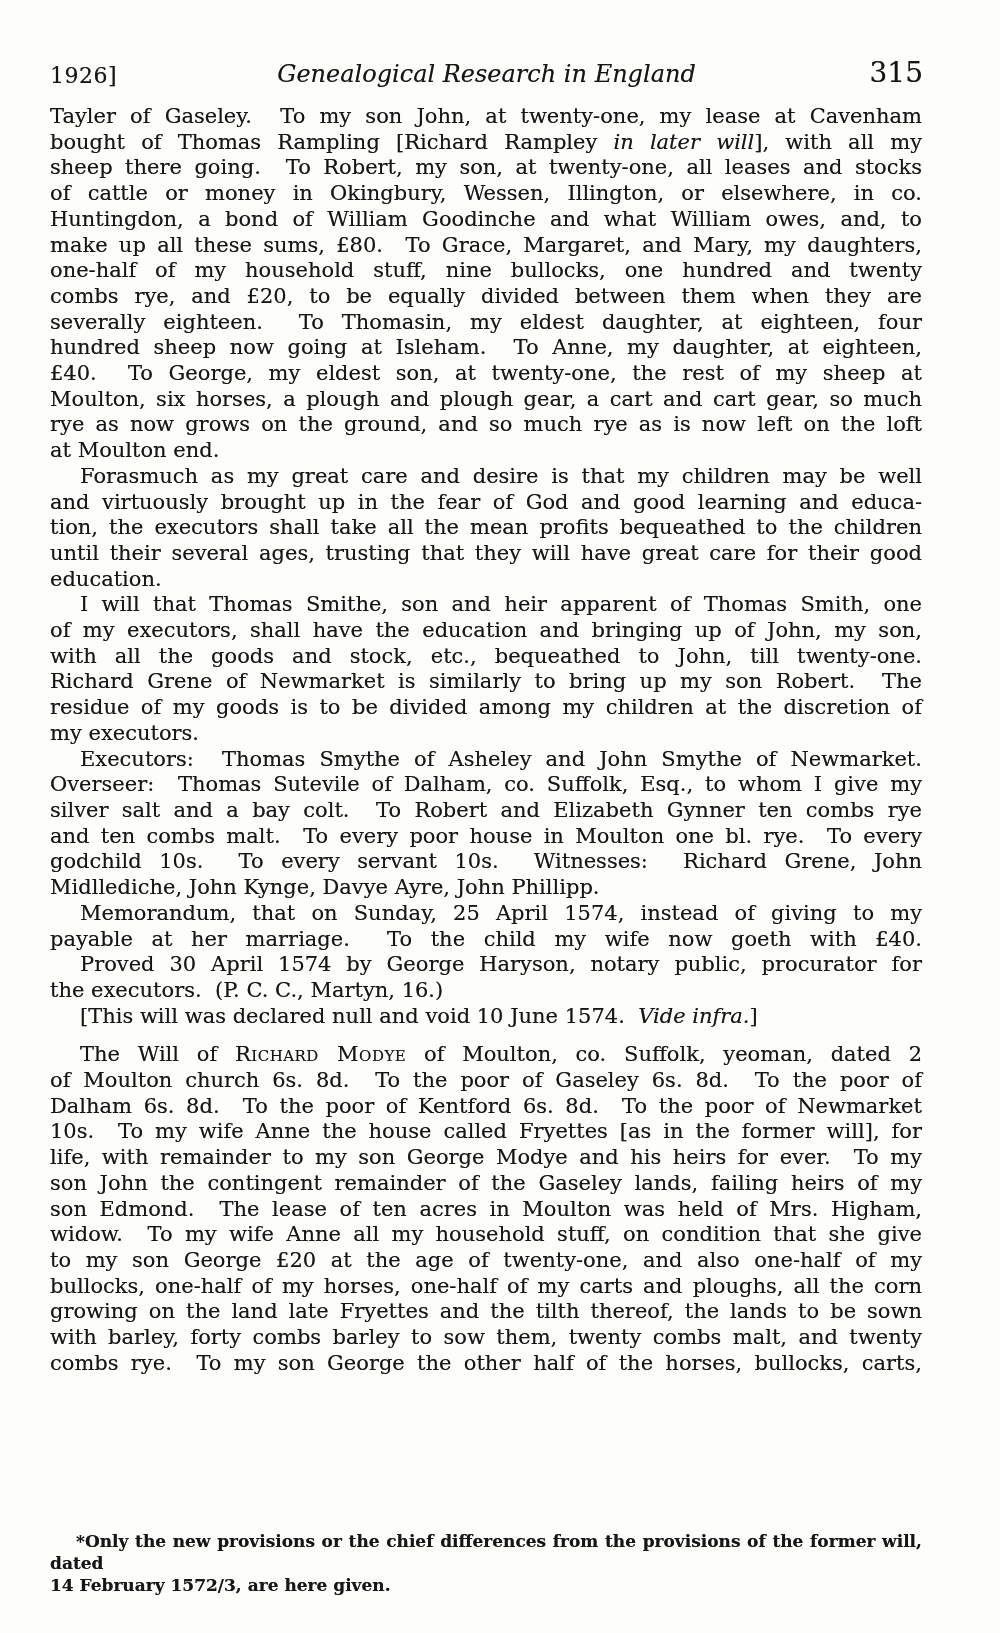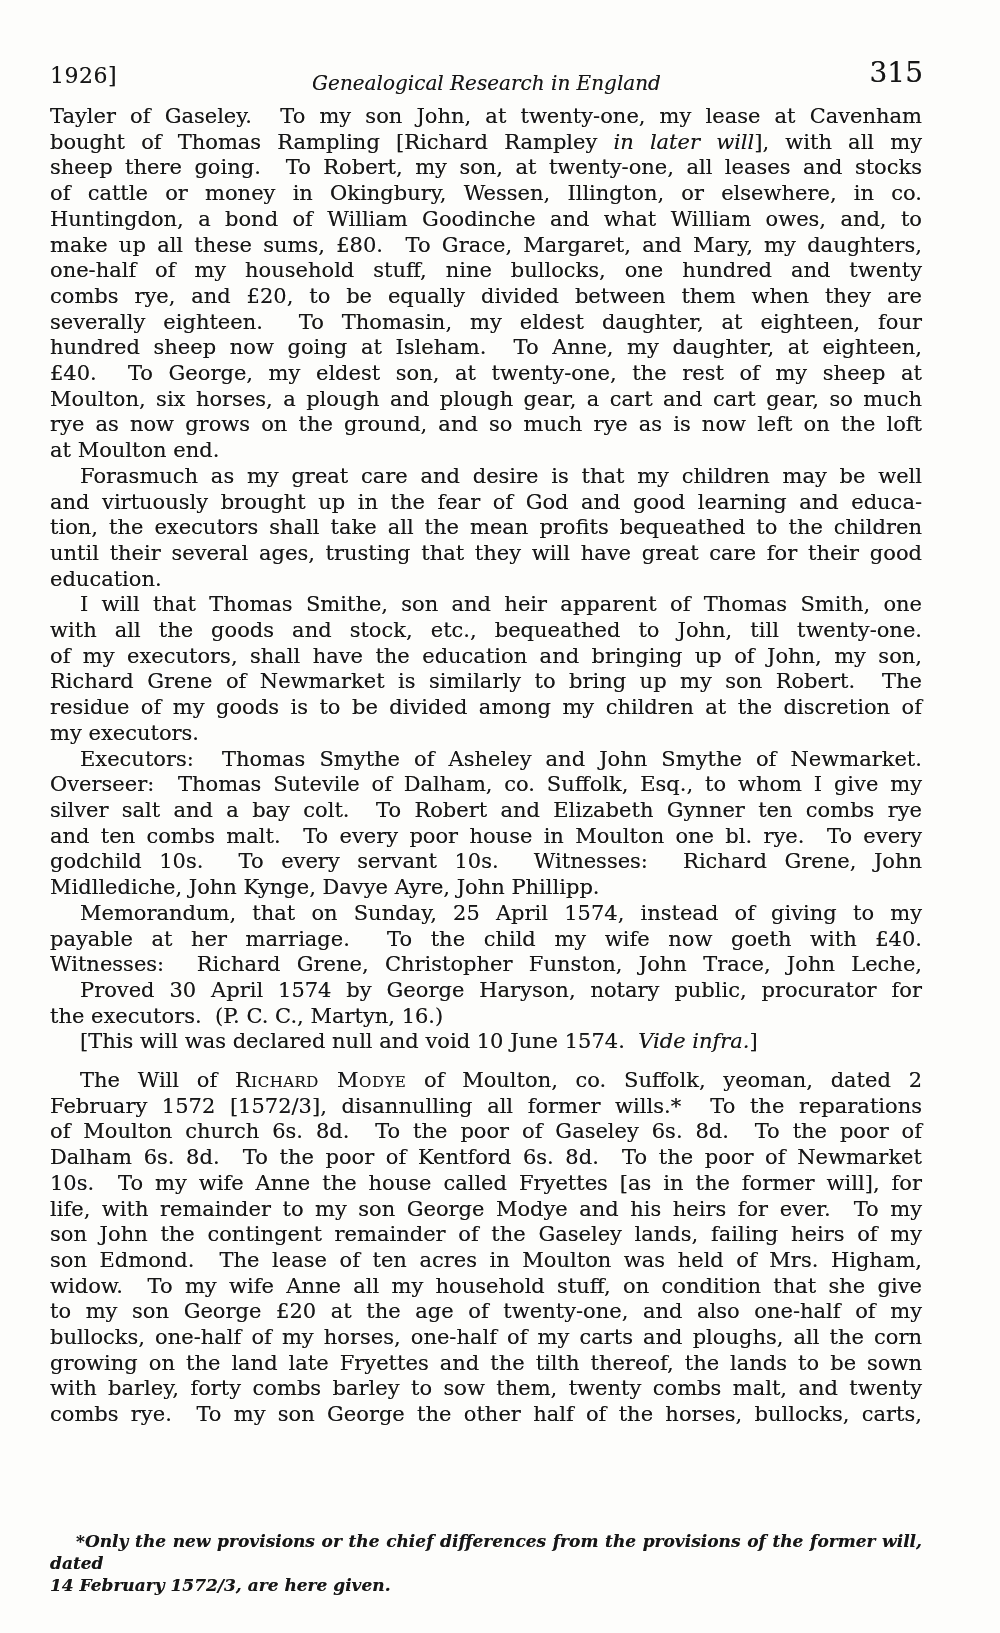--- a/index.html
+++ b/index.html
@@ -16,21 +16,21 @@
   .header{
     position:absolute;
     top:54px;left:50px;right:77px;height:40px;
   }
   .h-left{
     position:absolute;left:0;top:9px;
     font-size:22px;letter-spacing:.5px;
   }
   .h-center{
     position:absolute;left:0;right:0;top:6px;
-    text-align:center;font-style:italic;font-size:20px;margin-top:11px;
+    text-align:center;font-style:italic;font-size:24px;
   }
   .h-right{
     position:absolute;right:0;top:2px;
     font-size:28px;
   }
   .body-text{
     position:absolute;
     top:104px;left:50px;width:872px;
     font-size:21px;line-height:25.7px;
   }
@@ -43,21 +43,20 @@
   .line.last{
     text-align-last:left;
   }
   .para.indent .line:first-child{text-indent:30px;}
   .sc{font-variant:small-caps;letter-spacing:.5px;}
   .footnote{
     position:absolute;
     top:1530px;left:50px;width:872px;
     font-size:17px;line-height:22px;
     font-weight:bold;
-    font-style:italic;
   }
   .footnote .para.indent .line:first-child{text-indent:26px;}
 </style>
 </head>
 <body>
 
 <div class="page">
   <div class="header">
     <span class="h-left">1926]</span>
     <span class="h-center">Genealogical Research in England</span>
@@ -83,49 +82,47 @@
       </div>
       <div class="para indent">
         <div class="line">Forasmuch as my great care and desire is that my children may be well</div>
         <div class="line">and virtuously brought up in the fear of God and good learning and educa-</div>
         <div class="line">tion, the executors shall take all the mean profits bequeathed to the children</div>
         <div class="line">until their several ages, trusting that they will have great care for their good</div>
         <div class="line last">education.</div>
       </div>
       <div class="para indent">
         <div class="line">I will that Thomas Smithe, son and heir apparent of Thomas Smith, one</div>
+        <div class="line">of my executors, shall have the education and bringing up of John, my son,</div>
         <div class="line">with all the goods and stock, etc., bequeathed to John, till twenty-one.</div>
-        <div class="line">of my executors, shall have the education and bringing up of John, my son,</div>
         <div class="line">Richard Grene of Newmarket is similarly to bring up my son Robert.&nbsp; The</div>
         <div class="line">residue of my goods is to be divided among my children at the discretion of</div>
         <div class="line last">my executors.</div>
       </div>
       <div class="para indent">
         <div class="line">Executors:&nbsp; Thomas Smythe of Asheley and John Smythe of Newmarket.</div>
         <div class="line">Overseer:&nbsp; Thomas Sutevile of Dalham, co. Suffolk, Esq., to whom I give my</div>
         <div class="line">silver salt and a bay colt.&nbsp; To Robert and Elizabeth Gynner ten combs rye</div>
         <div class="line">and ten combs malt.&nbsp; To every poor house in Moulton one bl. rye.&nbsp; To every</div>
         <div class="line">godchild 10s.&nbsp; To every servant 10s.&nbsp; Witnesses:&nbsp; Richard Grene, John</div>
         <div class="line last">Midllediche, John Kynge, Davye Ayre, John Phillipp.</div>
       </div>
       <div class="para indent">
         <div class="line">Memorandum, that on Sunday, 25 April 1574, instead of giving to my</div>
         <div class="line">payable at her marriage.&nbsp; To the child my wife now goeth with £40.</div>
-        <div class="line">Witnesses:&nbsp; Richard Grene, Christopher Funston, John Trace, John Leche,</div>
       </div>
       <div class="para indent">
         <div class="line">Proved 30 April 1574 by George Haryson, notary public, procurator for</div>
         <div class="line last">the executors.&nbsp; (P. C. C., Martyn, 16.)</div>
       </div>
       <div class="para indent">
         <div class="line last">[This will was declared null and void 10 June 1574.&nbsp; <i>Vide infra.</i>]</div>
       </div>
       <div class="para indent gap">
         <div class="line">The Will of <span class="sc">Richard Modye</span> of Moulton, co. Suffolk, yeoman, dated 2</div>
-        <div class="line">February 1572 [1572/3], disannulling all former wills.*&nbsp; To the reparations</div>
         <div class="line">of Moulton church 6s. 8d.&nbsp; To the poor of Gaseley 6s. 8d.&nbsp; To the poor of</div>
         <div class="line">Dalham 6s. 8d.&nbsp; To the poor of Kentford 6s. 8d.&nbsp; To the poor of Newmarket</div>
         <div class="line">10s.&nbsp; To my wife Anne the house called Fryettes [as in the former will], for</div>
         <div class="line">life, with remainder to my son George Modye and his heirs for ever.&nbsp; To my</div>
         <div class="line">son John the contingent remainder of the Gaseley lands, failing heirs of my</div>
         <div class="line">son Edmond.&nbsp; The lease of ten acres in Moulton was held of Mrs. Higham,</div>
         <div class="line">widow.&nbsp; To my wife Anne all my household stuff, on condition that she give</div>
         <div class="line">to my son George £20 at the age of twenty-one, and also one-half of my</div>
         <div class="line">bullocks, one-half of my horses, one-half of my carts and ploughs, all the corn</div>
         <div class="line">growing on the land late Fryettes and the tilth thereof, the lands to be sown</div>

